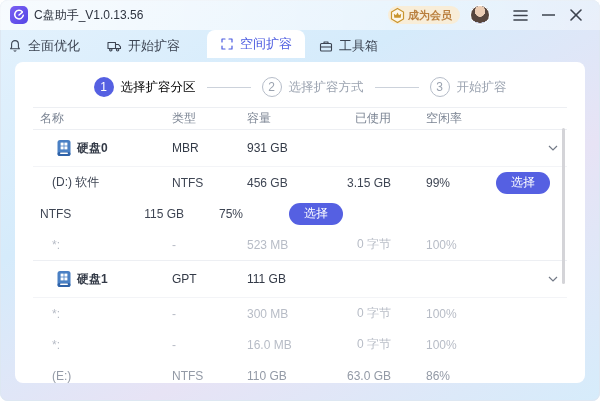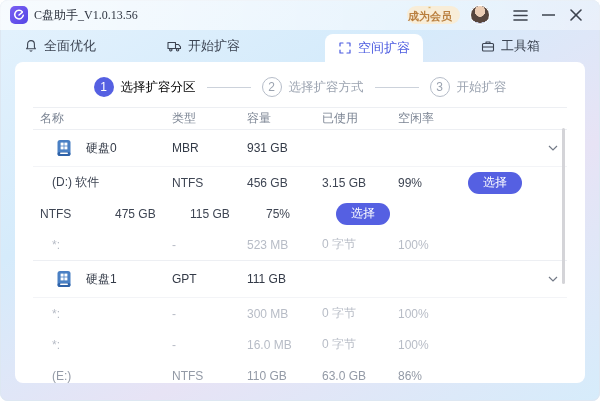--- a/index.html
+++ b/index.html
@@ -3,37 +3,37 @@
 <meta charset="utf-8">
 <style>
   html,body{margin:0;padding:0;background:#fff;}
   body{width:600px;height:401px;font-family:"Liberation Sans","DejaVu Sans",sans-serif;-webkit-font-smoothing:antialiased;}
   .window{position:relative;width:600px;height:401px;border-radius:8px;overflow:hidden;
     background:linear-gradient(150deg,#e4f2fd 0%,#d5ebfb 35%,#e7e3f5 65%,#d6ecfb 100%);
     box-shadow:inset 0 0 0 1px #dde7f2;}
 
   
   .titlebar{height:30px;display:flex;align-items:center;padding:0 14px 0 10px;
-    background:linear-gradient(90deg,rgba(255,255,255,.70),rgba(255,255,255,.35));font-family:Liberation Serif, serif;}
+    background:linear-gradient(90deg,rgba(255,255,255,.70),rgba(255,255,255,.35));}
   .logo{width:18px;height:18px;border-radius:5px;margin-right:6px;flex:0 0 auto;
     background:linear-gradient(135deg,#7a5ff2,#5547e6);display:flex;align-items:center;justify-content:center;}
   .app-title{font-size:12px;color:#2e3440;}
   .tb-spacer{flex:1;}
   .member{display:flex;align-items:center;height:18px;border-radius:9px;background:#f8edd8;
-    padding:0 8px 0 1px;color:#ba8040;font-size:11px;font-weight:bold;cursor:pointer;flex-direction:column;}
+    padding:0 8px 0 1px;color:#ba8040;font-size:11px;font-weight:bold;cursor:pointer;}
   .member svg{margin-right:2px;}
   .avatar{width:20px;height:20px;border-radius:50%;margin:0 12px 0 10px;border:1px solid #fff;box-sizing:border-box;cursor:pointer;
     background:radial-gradient(circle at 50% 30%,#eccdb4 0 34%,#58463d 35% 72%,#c9d2e8 73%);}
   .winbtn{width:20px;height:20px;display:flex;align-items:center;justify-content:center;color:#3d434e;cursor:pointer;margin-left:8px;}
 
   
-  .tabbar{height:32px;display:flex;align-items:flex-end;padding-left:24px;gap:44px;}
+  .tabbar{height:32px;display:flex;align-items:flex-start;padding-left:8px;}
   .tab{display:flex;align-items:center;gap:6px;font-size:13px;color:#3c4452;height:32px;cursor:pointer;margin-right:27px;}
   .tab .ticon{display:flex;align-items:center;}
-  .tab.active{background:#fff;border-radius:8px 8px 0 0;height:28px;padding:0 13px;margin-right:14px;color:#4a5ae0;margin-left:14px;}
+  .tab.active{background:#fff;border-radius:8px 8px 0 0;height:28px;padding:0 13px;margin-right:14px;color:#4a5ae0;}
 
   
   .panel{position:absolute;left:15px;top:62px;width:570px;height:321px;background:#fff;border-radius:8px;overflow:hidden;}
 
   
   .steps{display:flex;justify-content:center;align-items:center;height:26px;margin-top:12px;}
   .step{display:flex;align-items:center;gap:7px;font-size:12.5px;}
   .step-circle{width:20px;height:20px;border-radius:50%;display:flex;align-items:center;justify-content:center;
     font-size:12px;box-sizing:border-box;}
   .step.on .step-circle{background:#5560e2;color:#fff;}
@@ -43,30 +43,30 @@
   .step-line{width:44px;height:1px;background:#ccd2db;margin:0 11px;}
 
   
   .table{margin:7px 18px 0;}
   .thead{display:flex;align-items:center;height:21px;border-top:1px solid #edeff3;border-bottom:1px solid #edeff3;
     color:#7b8493;font-size:12px;}
   .col{box-sizing:border-box;padding-left:7px;flex:0 0 auto;}
   .c-name{width:132px;}
   .c-type{width:75px;}
   .c-cap{width:75px;}
-  .c-used{width:76px;}
-  .c-free{width:70px;}
+  .c-used{width:76px;text-align:right;}
+  .c-free{width:70px;margin-left:28px;}
   .c-act{flex:1 1 auto;display:flex;align-items:center;padding-left:0;}
   .trow{display:flex;align-items:center;font-size:12px;color:#3e4553;}
   .trow.disk{height:36px;color:#333a47;border-bottom:1px solid #f3f4f7;}
   .trow.part{height:31px;}
   .trow.sep{border-bottom:1px solid #edeff3;}
   .trow.muted{color:#b7bcc6;}
   .trow.muted2{color:#939aa6;}
-  .disk .c-name{padding-left:22px;display:flex;align-items:center;gap:13px;}
+  .disk .c-name{padding-left:22px;display:flex;align-items:center;gap:4px;font-weight:bold;}
   .part .c-name{padding-left:19px;}
   .select-btn{width:54px;height:22px;border-radius:11px;background:#5560e2;color:#fff;font-size:12px;border:none;
     margin-left:7px;cursor:pointer;display:flex;align-items:center;justify-content:center;font-family:inherit;}
   .chev{margin-left:auto;margin-right:9px;display:flex;align-items:center;cursor:pointer;}
   .scroll-thumb{position:absolute;right:20px;top:66px;width:3px;height:156px;border-radius:2px;background:#d4d4d8;cursor:pointer;}
 </style>
 </head>
 <body>
 
 <div class="window">
@@ -220,21 +220,20 @@
         <span class="col c-cap">456 GB</span>
         <span class="col c-used">3.15 GB</span>
         <span class="col c-free">99%</span>
         <span class="col c-act">
             <button class="select-btn">选择</button>
           </span>
       </div>
 
       <div class="trow part">
         <span class="col c-type">NTFS</span>
-        <span class="col c-cap">475 GB</span>
         <span class="col c-used">115 GB</span>
         <span class="col c-free">75%</span>
         <span class="col c-act">
             <button class="select-btn">选择</button>
           </span>
       </div>
 
       <div class="trow part muted sep">
         <span class="col c-name">*:</span>
         <span class="col c-type">-</span>

